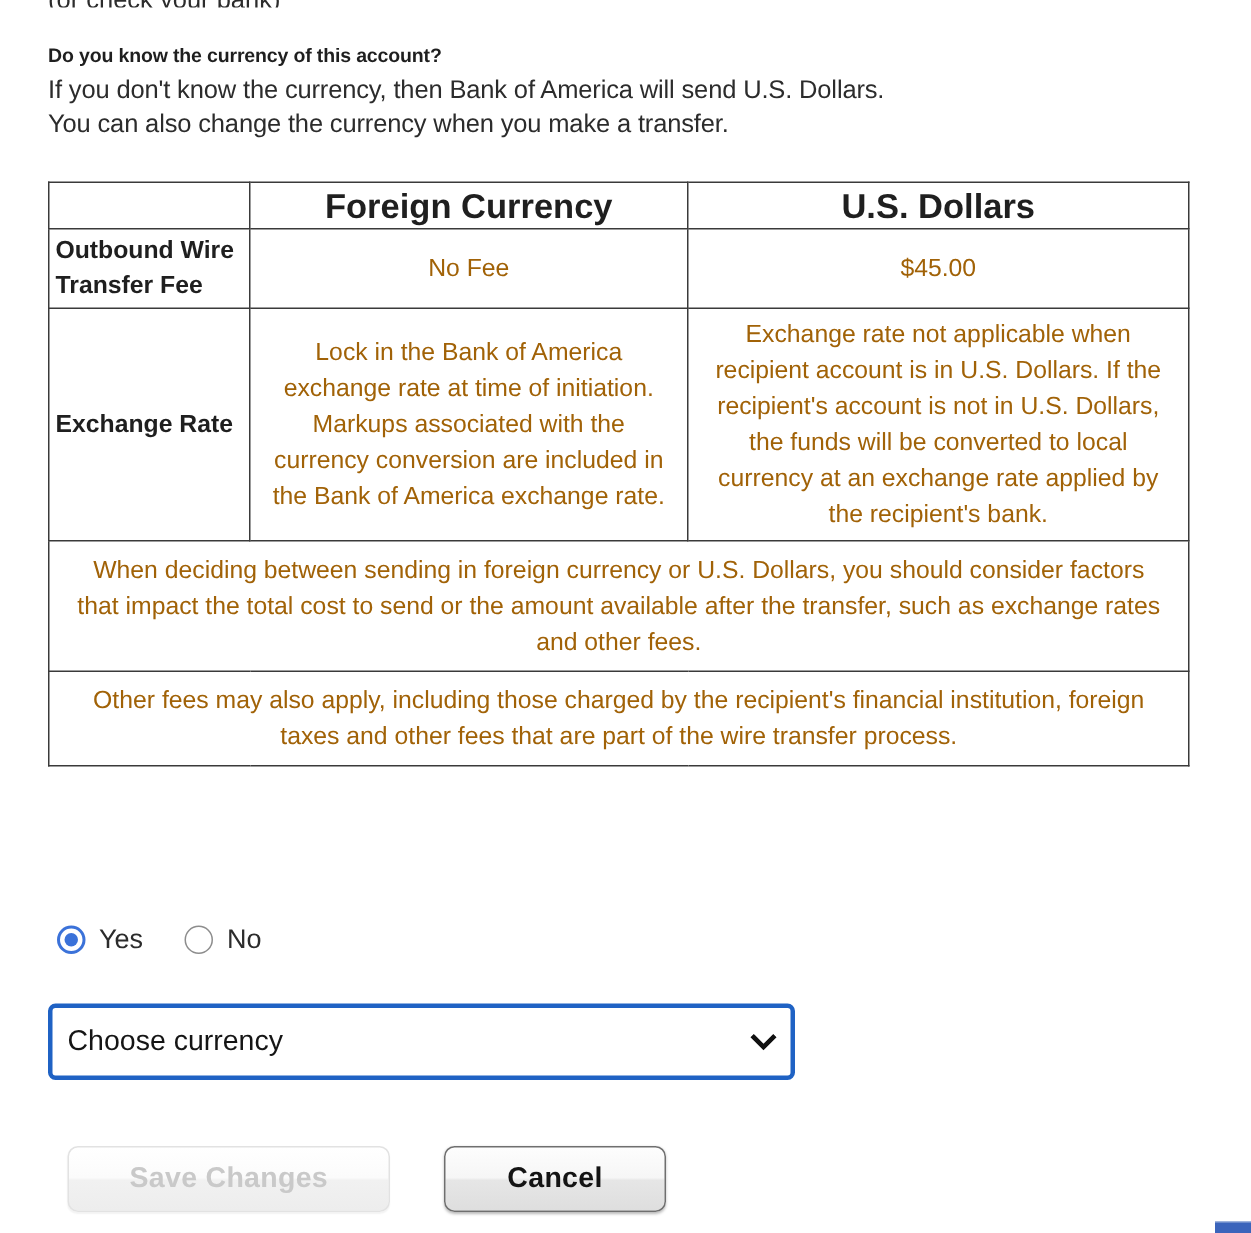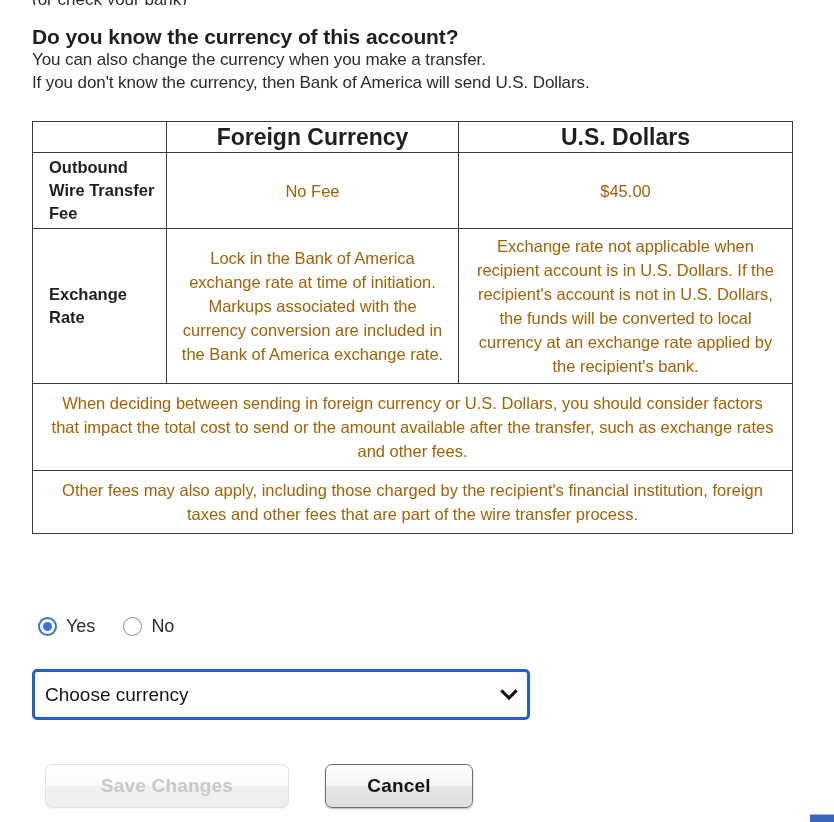--- a/index.html
+++ b/index.html
@@ -34,21 +34,21 @@
 
   
   .intro {
     position: absolute;
     top: 26px;
     left: 32px;
     width: 775px;
   }
   .intro h2 {
     margin: 0;
-    font-size: 21px;
+    font-size: 13px;
     line-height: 22px;
     font-weight: bold;
     color: #1f1f1f;
     letter-spacing: -0.1px;
   }
   .intro p {
     margin: 0;
     font-size: 17px;
     line-height: 23px;
     color: #2c2c2c;
@@ -85,21 +85,21 @@
     color: #1f1f1f;
     height: 28px;
     padding: 1px 4px;
   }
   .fee-table th.blankhead { border: 1px solid #3a3a3a; }
 
   td.rowlabel {
     font-weight: bold;
     color: #1f1f1f;
     text-align: left;
-    padding-left: 16px;
+    padding-left: 4px;
     line-height: 23px;
   }
   td.center { text-align: center; }
   td.para {
     text-align: center;
     line-height: 24px;
     padding: 5px 8px;
   }
   td.note {
     text-align: center;
@@ -189,21 +189,21 @@
     box-sizing: border-box;
     border-radius: 7px;
     font-size: 19px;
     font-weight: bold;
     letter-spacing: 0.2px;
     text-align: center;
     font-family: "Liberation Sans", sans-serif;
     padding: 0;
   }
   .btn-save {
-    width: 244px;
+    width: 215px;
     height: 44px;
     line-height: 42px;
     color: #c9c9c9;
     background: linear-gradient(to bottom, #ffffff 0%, #fbfbfb 48%, #f1f1f1 52%, #ededed 100%);
     border: 1px solid #e2e2e2;
     box-shadow: 0 1px 1px rgba(0,0,0,0.05);
   }
   .btn-cancel {
     width: 148px;
     height: 44px;
@@ -226,22 +226,22 @@
     border-top: 1px solid #9fb4dd;
   }
 </style>
 </head>
 <body>
 
 <div class="top-sliver">(or check your bank)</div>
 
 <div class="intro">
   <h2>Do you know the currency of this account?</h2>
+  <p>If you don't know the currency, then Bank of America will send U.S. Dollars.</p>
   <p>You can also change the currency when you make a transfer.</p>
-  <p>If you don't know the currency, then Bank of America will send U.S. Dollars.</p>
 </div>
 
 <table class="fee-table">
   <colgroup>
     <col class="col-label">
       <col class="col-foreign">
       <col class="col-usd">
   </colgroup>
   <thead>
     <tr>

